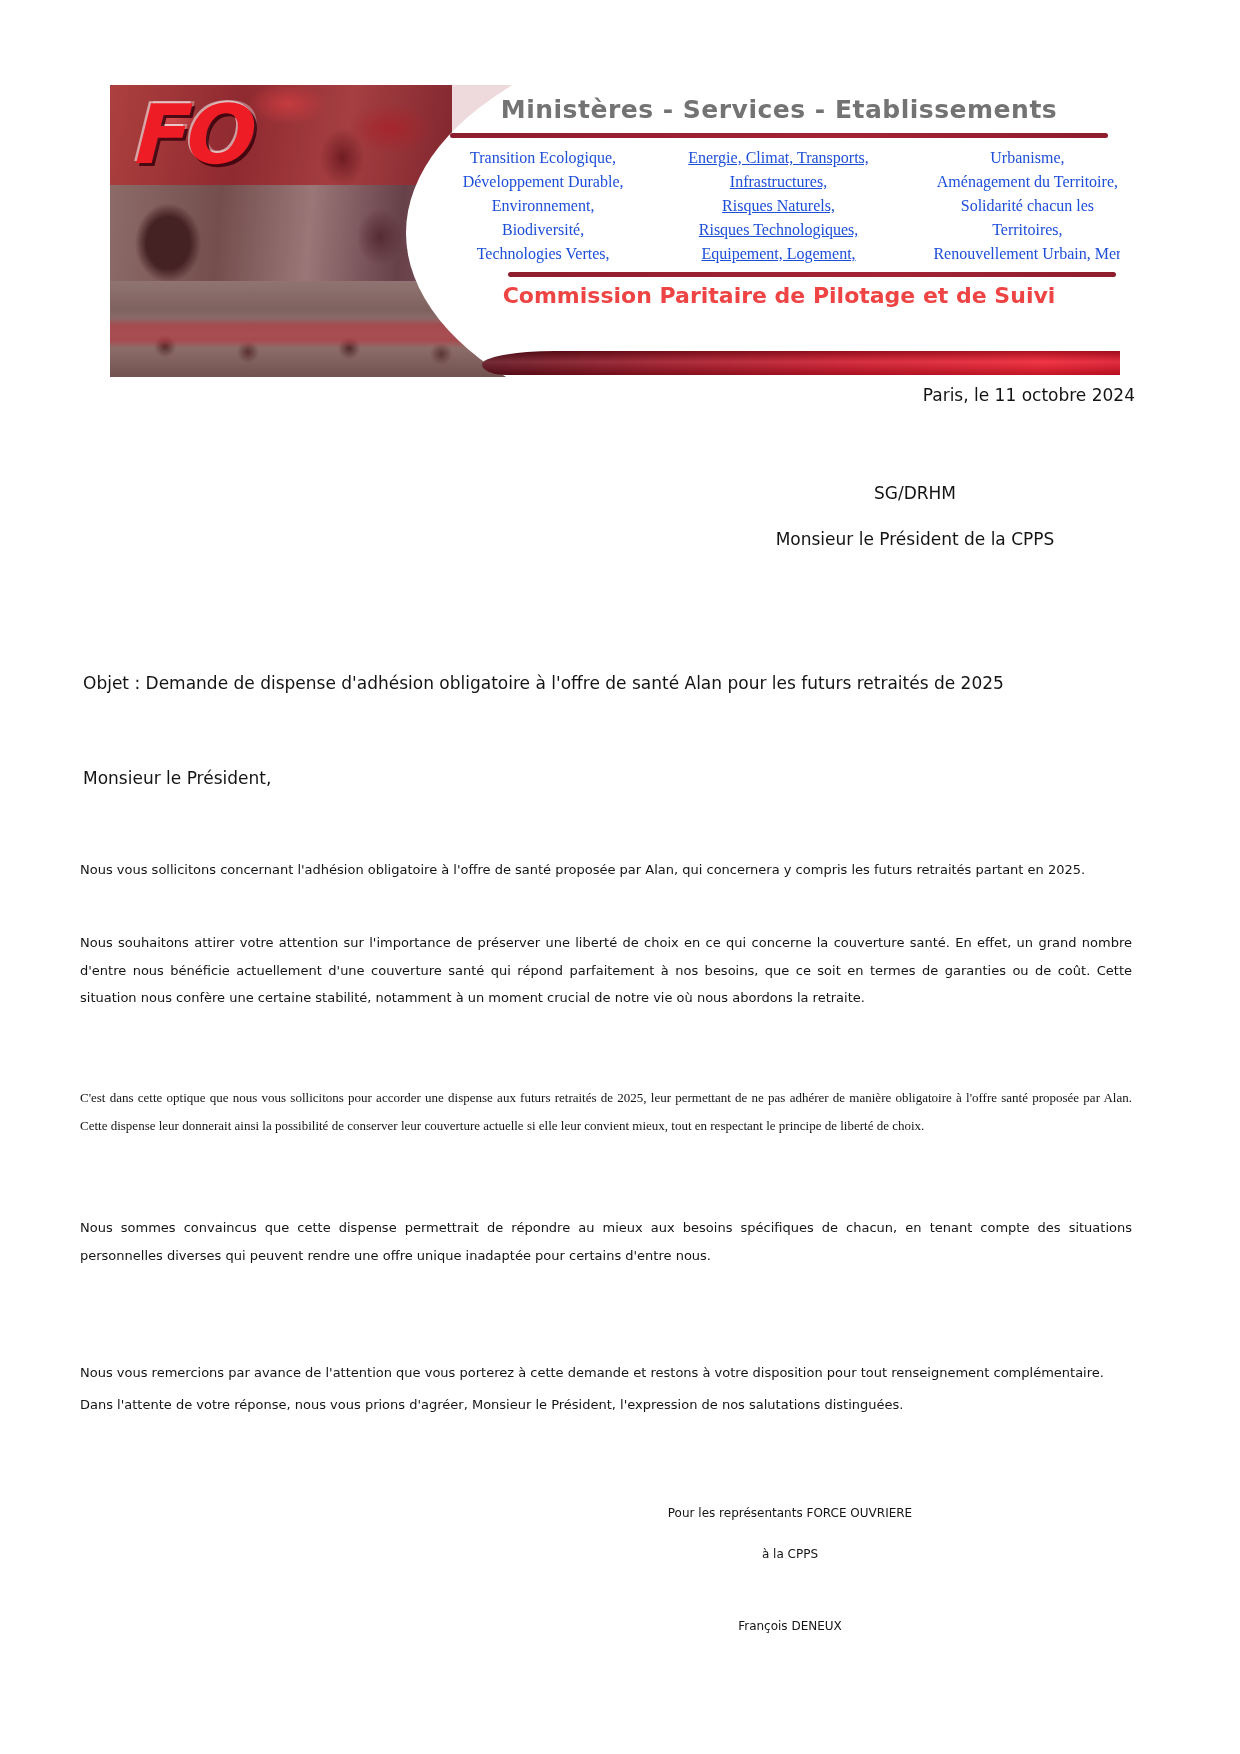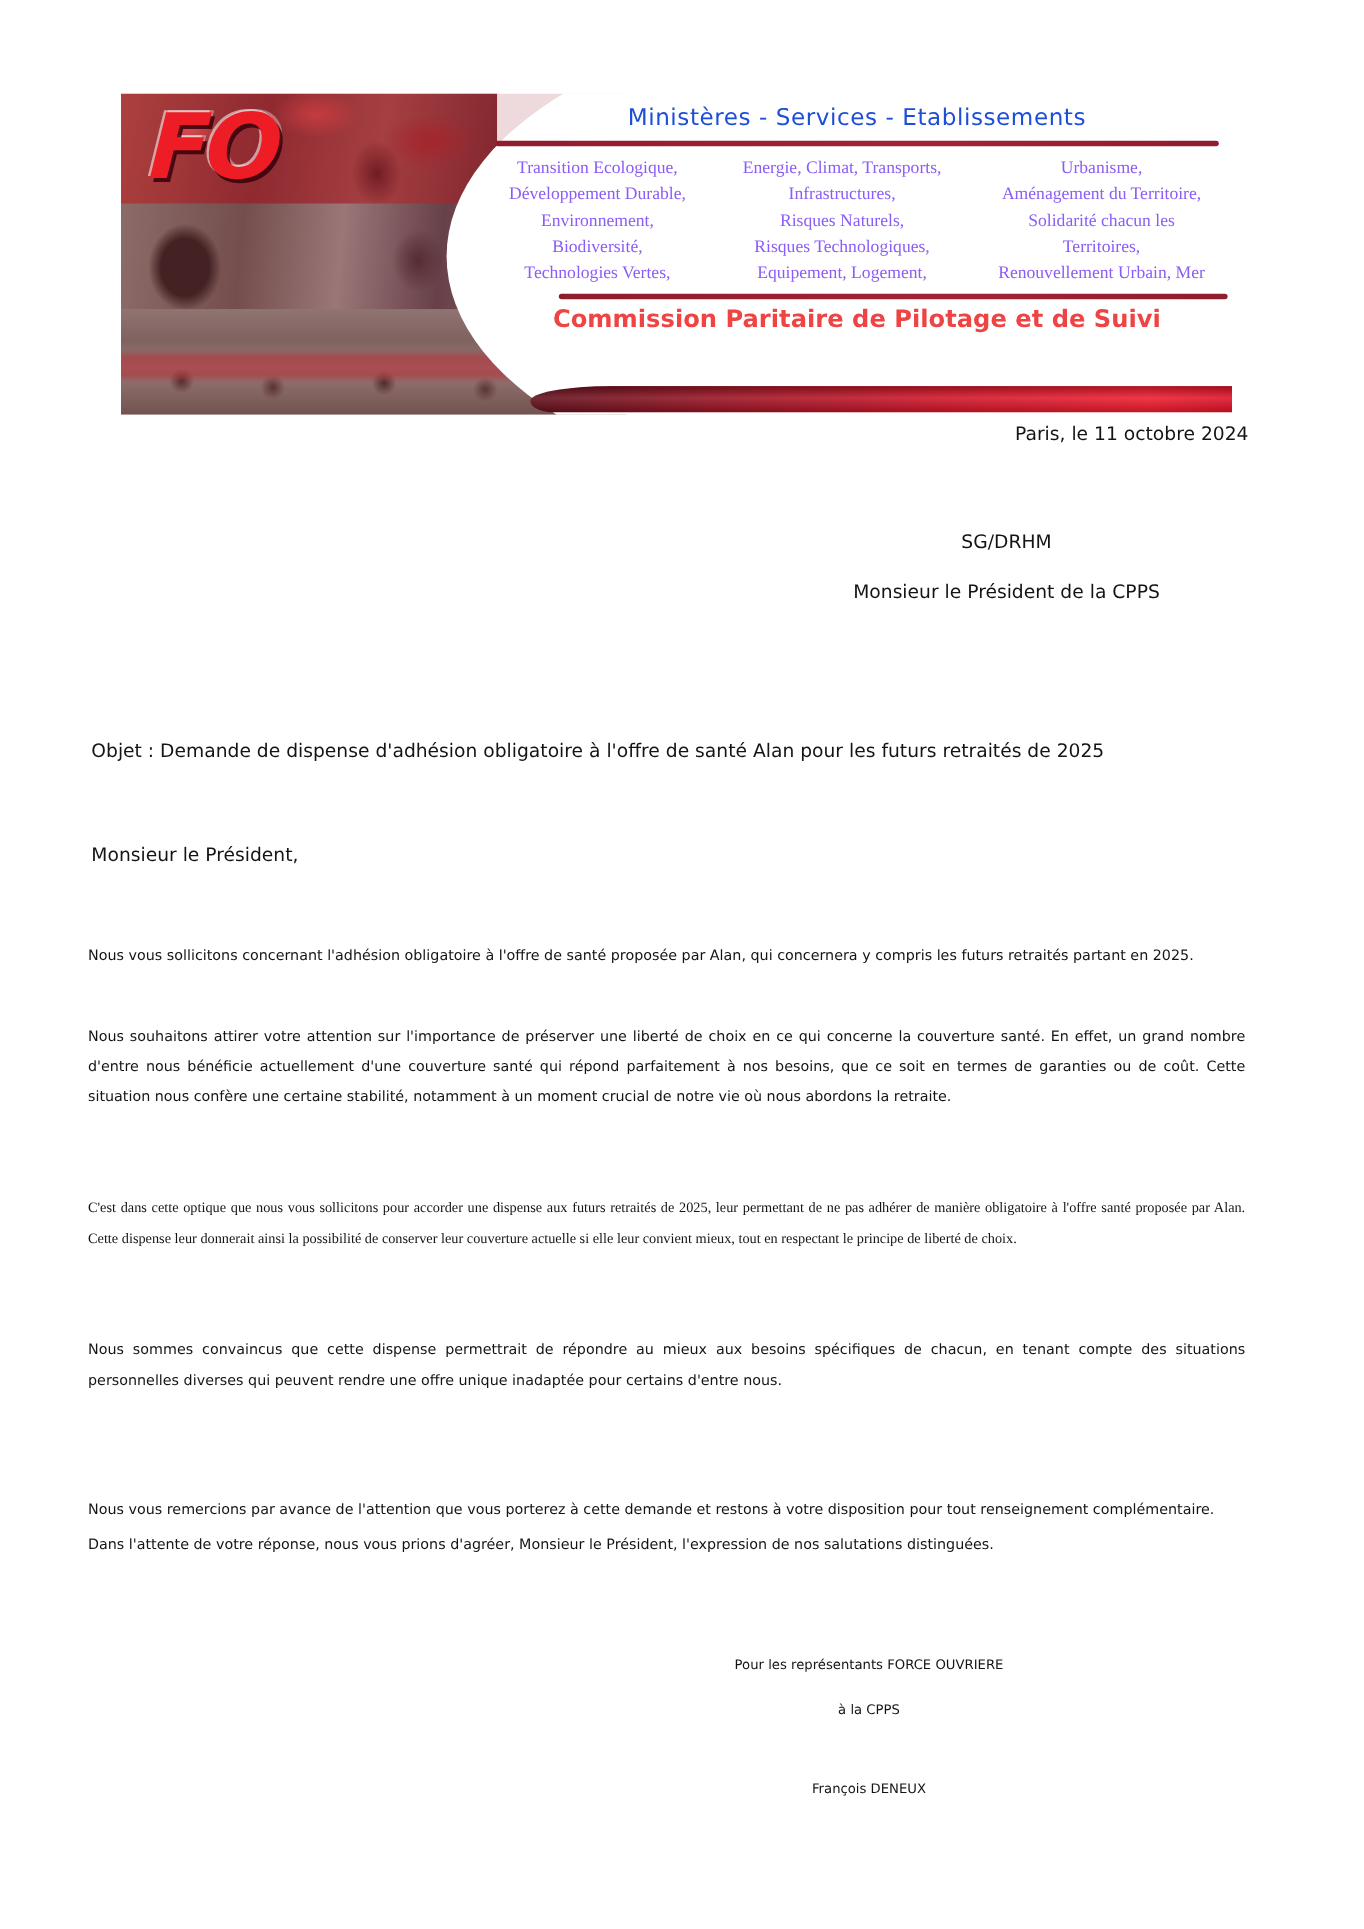--- a/index.html
+++ b/index.html
@@ -51,28 +51,28 @@
     font-size:82px;font-weight:900;font-style:italic;letter-spacing:-5px;
     color:#ee1c24;
     text-shadow:3px 3px 0 rgba(55,0,10,.85),-2px -2px 0 rgba(255,255,255,.55),2px -2px 0 rgba(255,255,255,.35);
     transform:skewX(-3deg);
   }
   .bubble{
     position:absolute;left:296px;top:-78px;width:872px;height:452px;
     background:#ffffff;border-radius:50%;z-index:2;
   }
   .head-right{position:absolute;left:332px;top:10px;width:674px;z-index:3;text-align:center;}
-  .banner-title{font-size:21px;font-weight:normal;color:#1d4ed8;letter-spacing:0.5px;}
+  .banner-title{font-size:25px;font-weight:bold;color:#737373;letter-spacing:0.5px;}
   .divider{height:5px;border-radius:3px;background:linear-gradient(90deg,#8e1d2e,#a32336 60%,#8e1d2e);margin:9px 8px 8px 8px;}
   .divider.second{margin:6px 0 6px 66px;}
-  .ministry-columns{display:flex;margin-top:4px;color:#8b5cf6;
-    font-family:cursive;font-size:16px;line-height:24px;}
+  .ministry-columns{display:flex;margin-top:4px;color:#1d4ed8;
+    font-family:cursive;font-size:16px;line-height:24px;gap:13px;}
   .ministry-columns .col{flex:1;}
   .ministry-columns .col.c1{flex:0 0 30%;}
-  .ministry-columns .col.c2{flex:0 0 36%;}
+  .ministry-columns .col.c2{flex:0 0 36%;text-decoration:underline;}
   .ministry-columns .col.c3{flex:0 0 34%;}
   .commission-title{font-size:22px;font-weight:bold;color:#ef4444;margin-top:6px;}
   .swoosh{
     position:absolute;left:372px;top:266px;right:0;height:24px;z-index:4;
     background:
       linear-gradient(180deg, rgba(0,0,0,.28), rgba(255,255,255,.12) 45%, rgba(0,0,0,.18)),
       linear-gradient(90deg,#5f0e1a,#9c1222 28%,#cf1427 58%,#ee1b2d 88%,#dd1126);
     border-top-left-radius:140px 26px;
     border-bottom-left-radius:46px 20px;
   }

